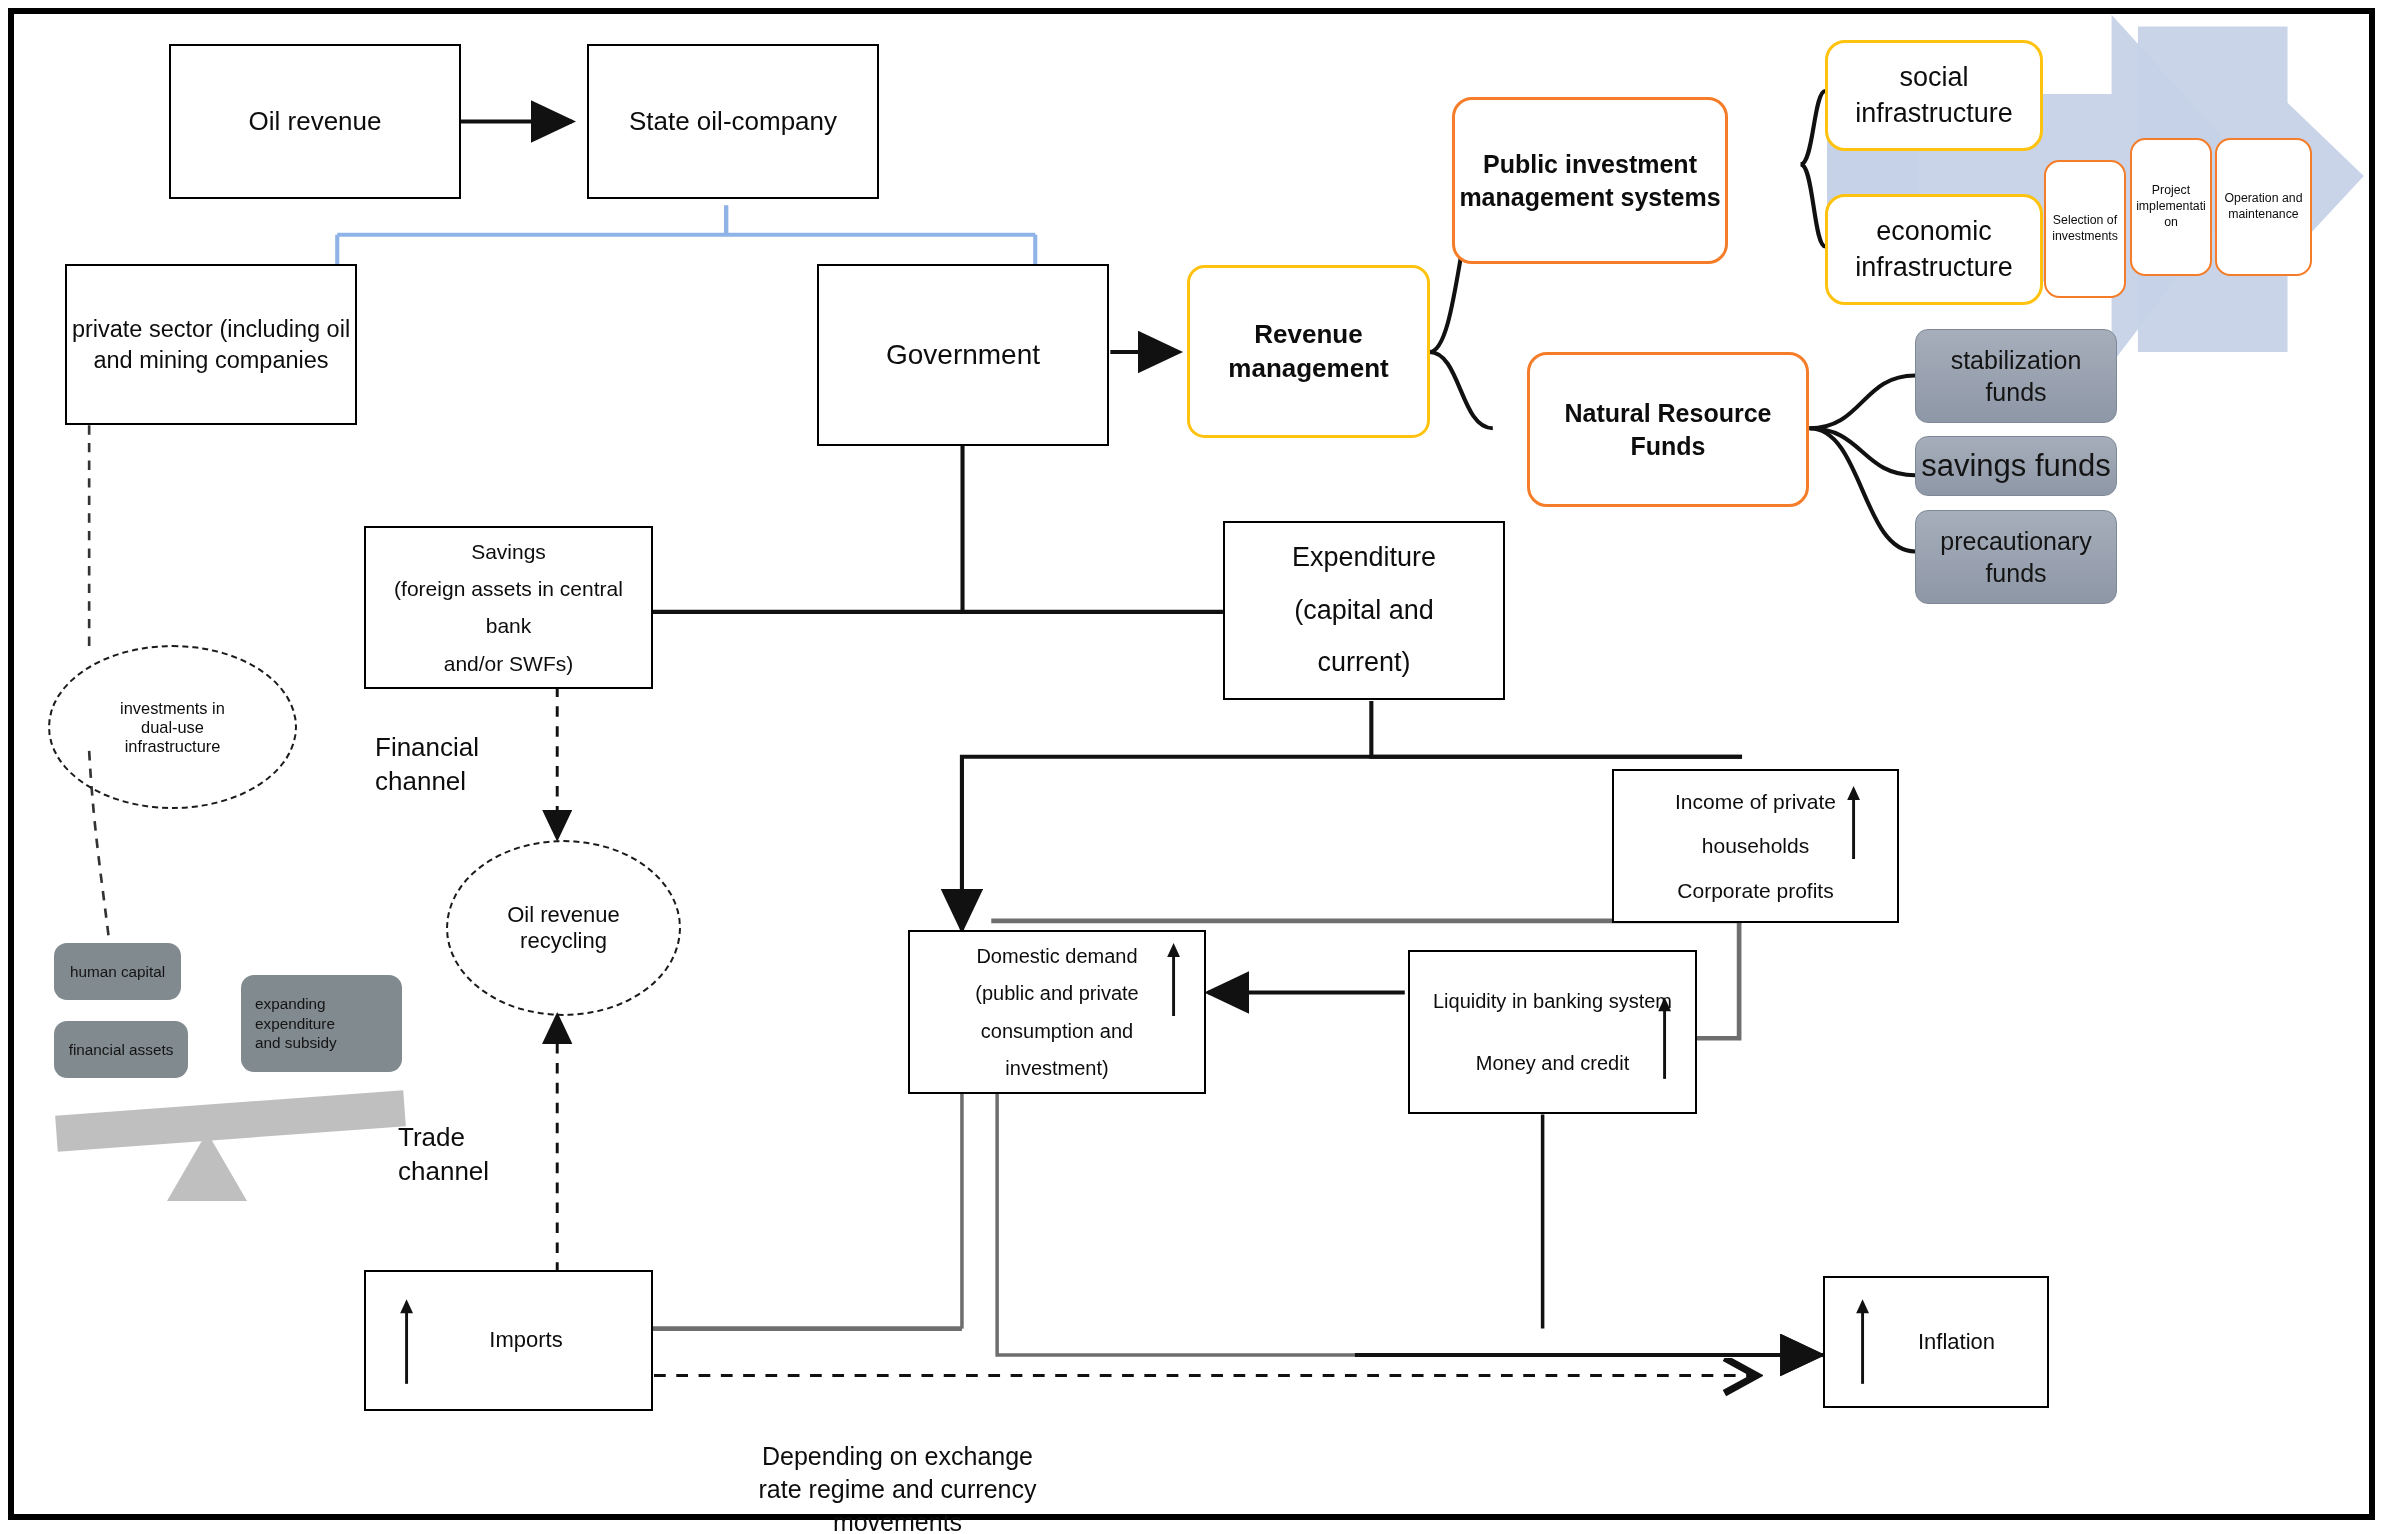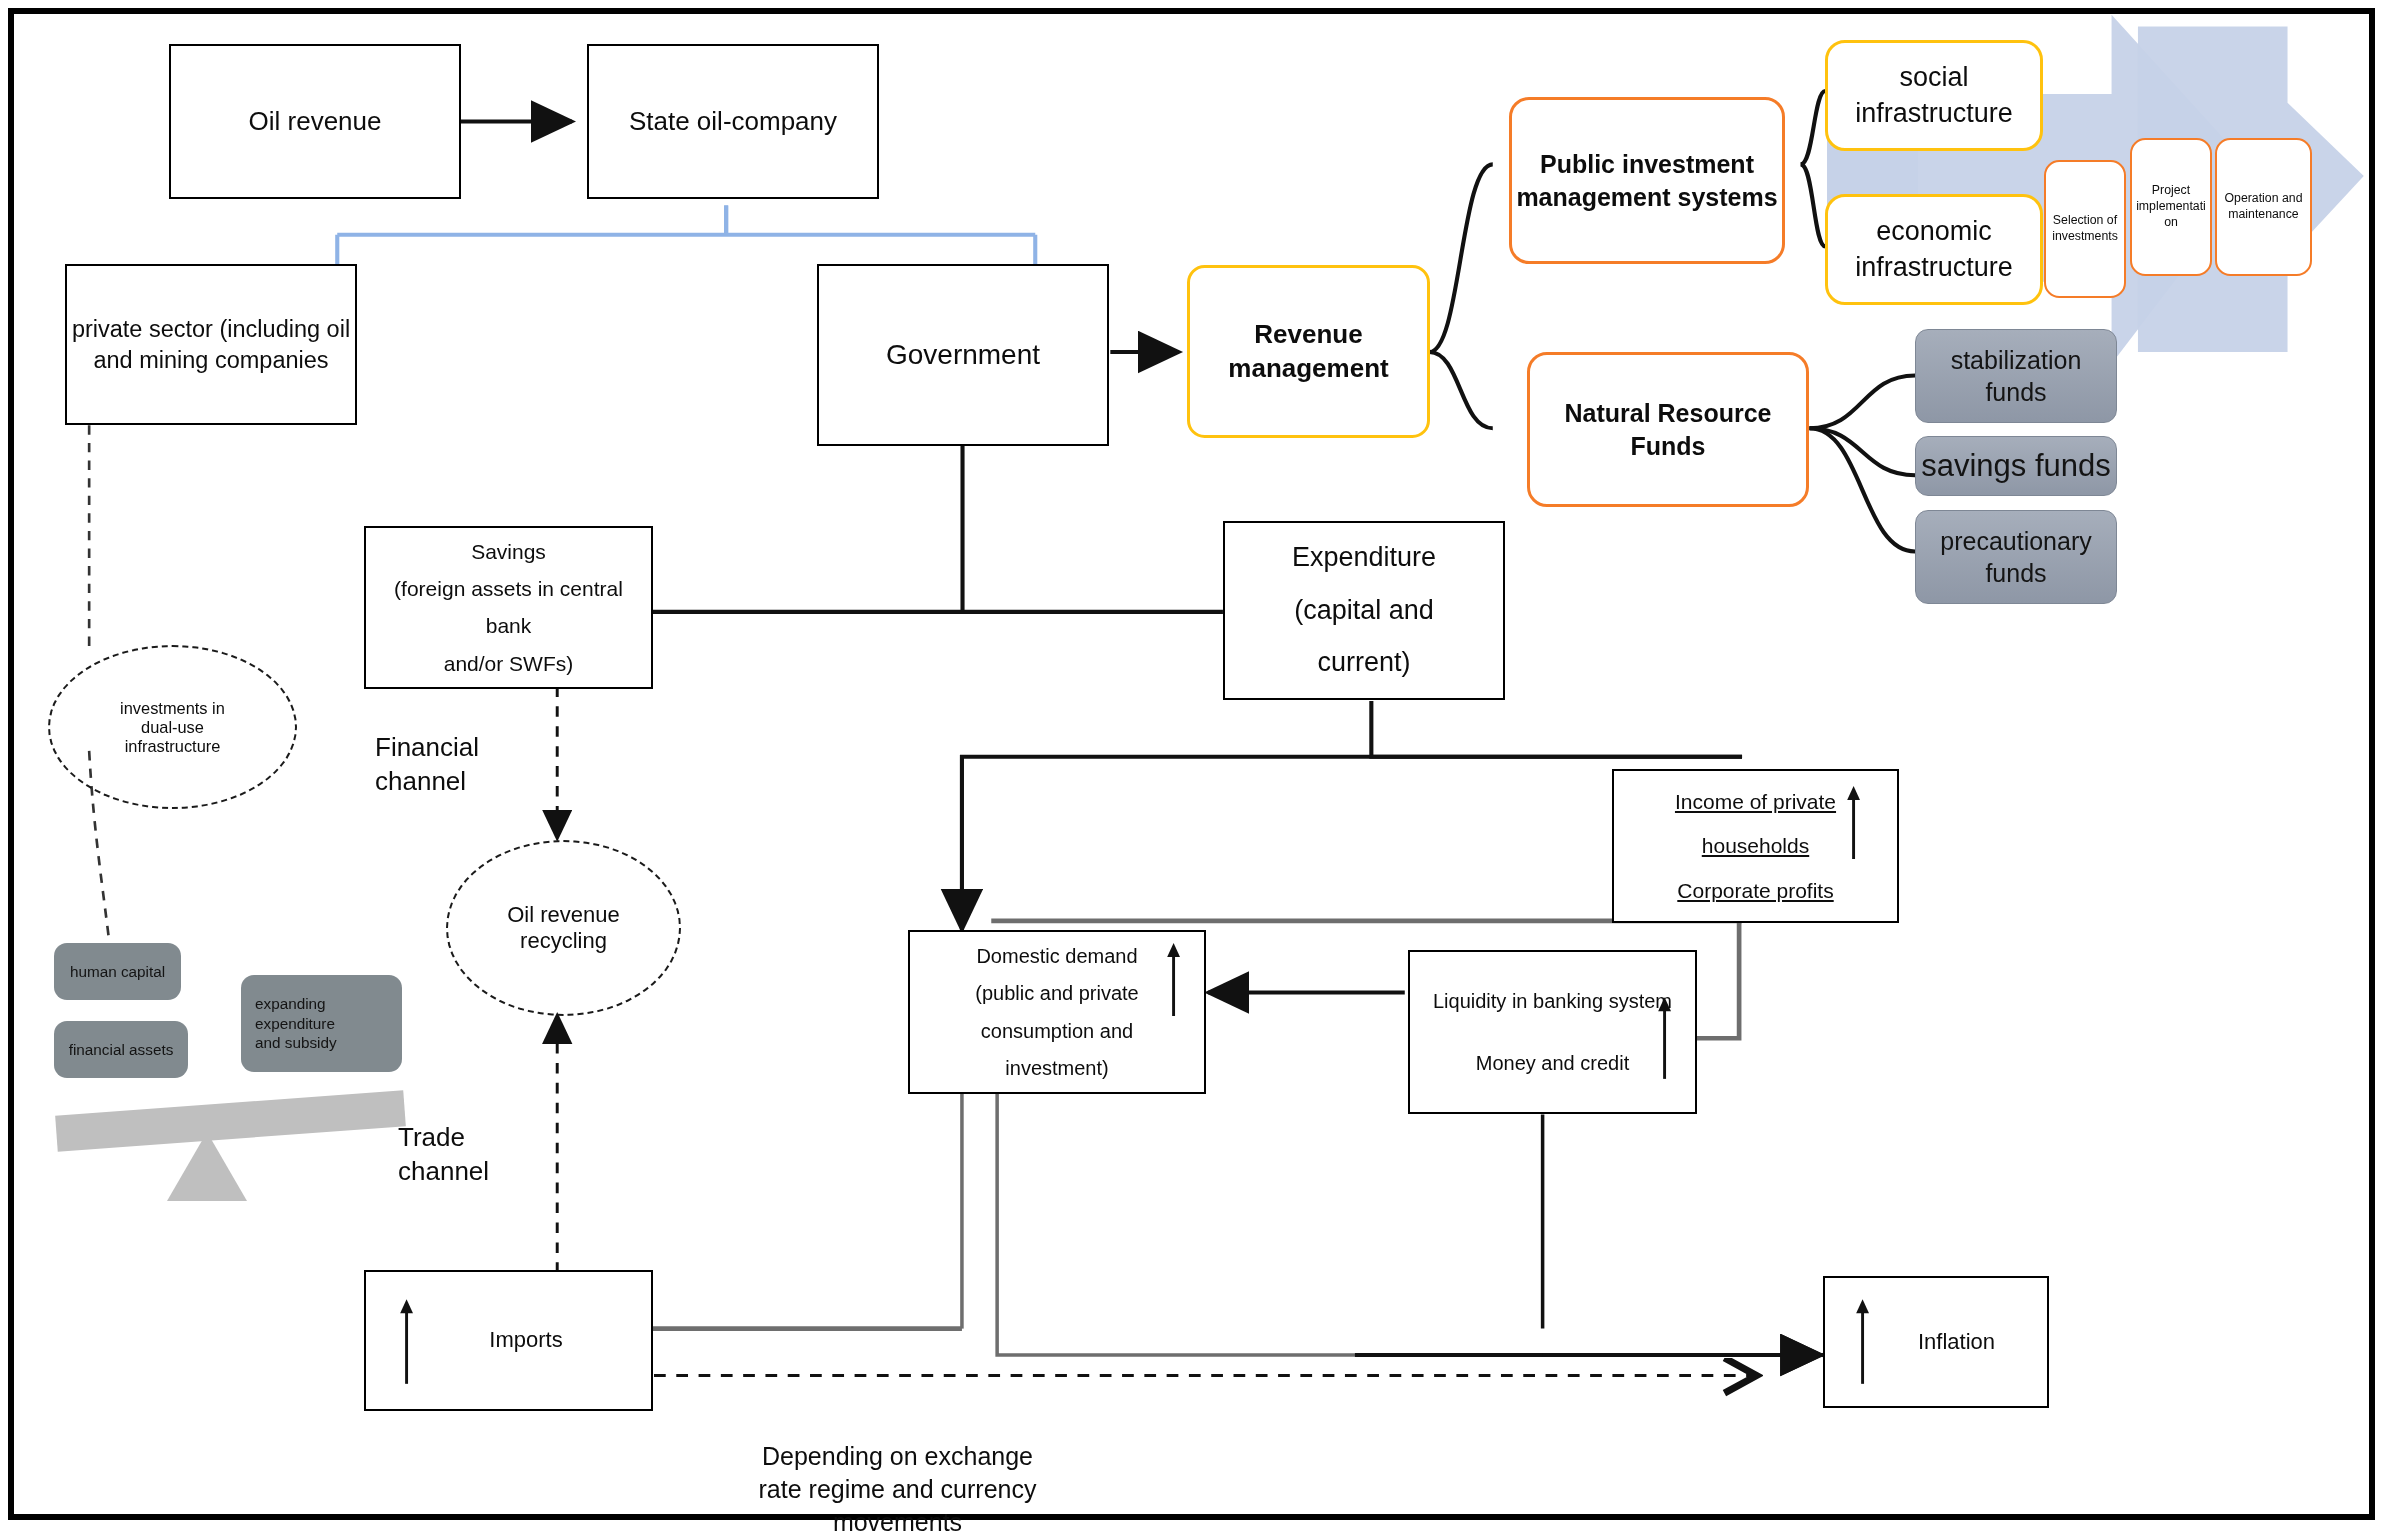--- a/index.html
+++ b/index.html
@@ -179,21 +179,21 @@
 
   <div class="node rect" style="left:817px; top:264px; width:292px; height:182px; font-size:28px;">
     <span class="lbl-line">Government</span>
   </div>
 
   <div class="node rnd-yellow-b" style="position:absolute; left:1187px; top:265px; width:243px; height:173px; font-size:26px;">
     <span class="lbl-line">Revenue</span>
     <span class="lbl-line">management</span>
   </div>
 
-  <div class="node rnd-orange" style="position:absolute; left:1509px; top:97px; width:276px; height:167px; font-size:25px;">
+  <div class="node rnd-orange" style="position:absolute; left:1452px; top:97px; width:276px; height:167px; font-size:25px;">
     <span class="lbl-line">Public investment</span>
     <span class="lbl-line">management systems</span>
   </div>
 
   <div class="node rnd-yellow" style="position:absolute; left:1825px; top:40px; width:218px; height:111px; font-size:27px;">
     <span class="lbl-line">social</span>
     <span class="lbl-line">infrastructure</span>
   </div>
 
   <div class="node rnd-yellow" style="position:absolute; left:1825px; top:194px; width:218px; height:111px; font-size:27px;">
@@ -270,21 +270,21 @@
   <div class="node gray-pill" style="position:absolute; left:54px; top:1021px; width:134px; height:57px; font-size:15.3px;">
     <span class="lbl-line">financial assets</span>
   </div>
 
   <div class="node gray-pill" style="position:absolute; left:241px; top:975px; width:161px; height:97px; font-size:15.3px; align-items:flex-start; padding-left:14px; text-align:left;">
     <span class="lbl-line">expanding</span>
     <span class="lbl-line">expenditure</span>
     <span class="lbl-line">and subsidy</span>
   </div>
 
-  <div class="node rect" style="left:1612px; top:769px; width:287px; height:154px; font-size:21px; justify-content:space-evenly;text-decoration:underline;">
+  <div class="node rect" style="left:1612px; top:769px; width:287px; height:154px; font-size:21px; justify-content:space-evenly;">
     <span class="lbl-line">Income of private</span>
     <span class="lbl-line">households</span>
     <span class="lbl-line">Corporate profits</span>
   </div>
   <svg style="position:absolute; left:1839px; top:786px; width:35px; height:76px;" viewBox="0 0 60 130" width="35" height="76">
     <line x1="25" y1="125" x2="25" y2="14" stroke="#111111" stroke-width="5"></line>
     <path d="M25,0 L36,24 L14,24 Z" fill="#111111"></path>
   </svg>
 
   <div class="node rect" style="left:908px; top:930px; width:298px; height:164px; font-size:20px; justify-content:space-evenly;">

